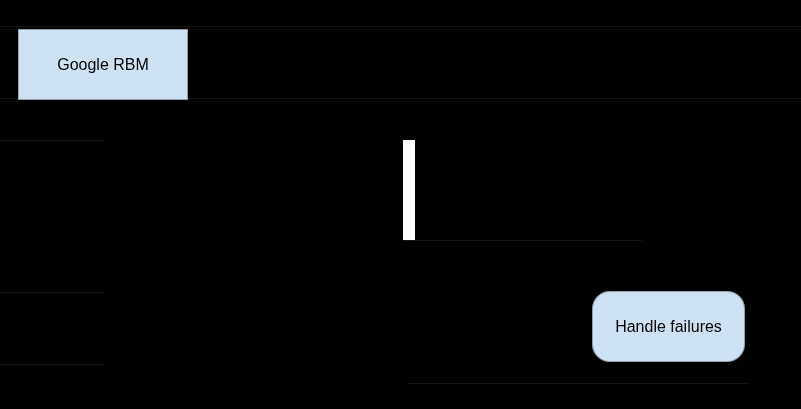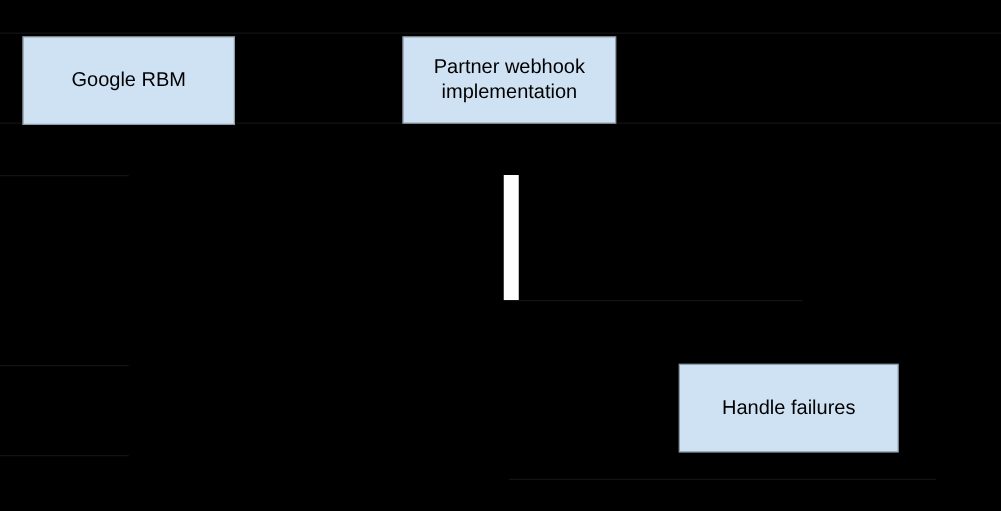--- a/index.html
+++ b/index.html
@@ -42,21 +42,21 @@
     font-size: 16px;
     line-height: 1.25;
     box-shadow: inset 0 0 0 1px rgba(0,0,0,0.30);
     z-index: 2;
     box-sizing: border-box;
     padding: 4px 8px;
   }
   .node-google   { left: 18px;  top: 29px;  width: 170px; height: 71px; }
   .node-partner  { left: 322px; top: 29px;  width: 171px; height: 70px; }
   .node-queue    { left: 557px; top: 142px; width: 173px; height: 72px; }
-  .node-failures { left: 543px; top: 291px; width: 176px; height: 71px; }
+  .node-failures { left: 592px; top: 291px; width: 153px; height: 71px; border-radius: 18px; }
 
   
   .activation-bar {
     position: absolute;
     left: 403px;
     top: 140px;
     width: 12px;
     height: 100px;
     background: #ffffff;
     z-index: 3;
@@ -72,23 +72,20 @@
   <div class="hline hline-msg1"></div>
   <div class="hline hline-deliver"></div>
   <div class="hline hline-msg2"></div>
   <div class="hline hline-msg3"></div>
   <div class="hline hline-fail"></div>
 
   <div class="node node-google">
     <span>Google RBM</span>
   </div>
 
-  <div class="node node-partner">
-    <span>Partner webhook implementation</span>
-  </div>
 
 
   <div class="node node-failures">
     <span>Handle failures</span>
   </div>
 
   <div class="activation-bar"></div>
 
 </div>
 

